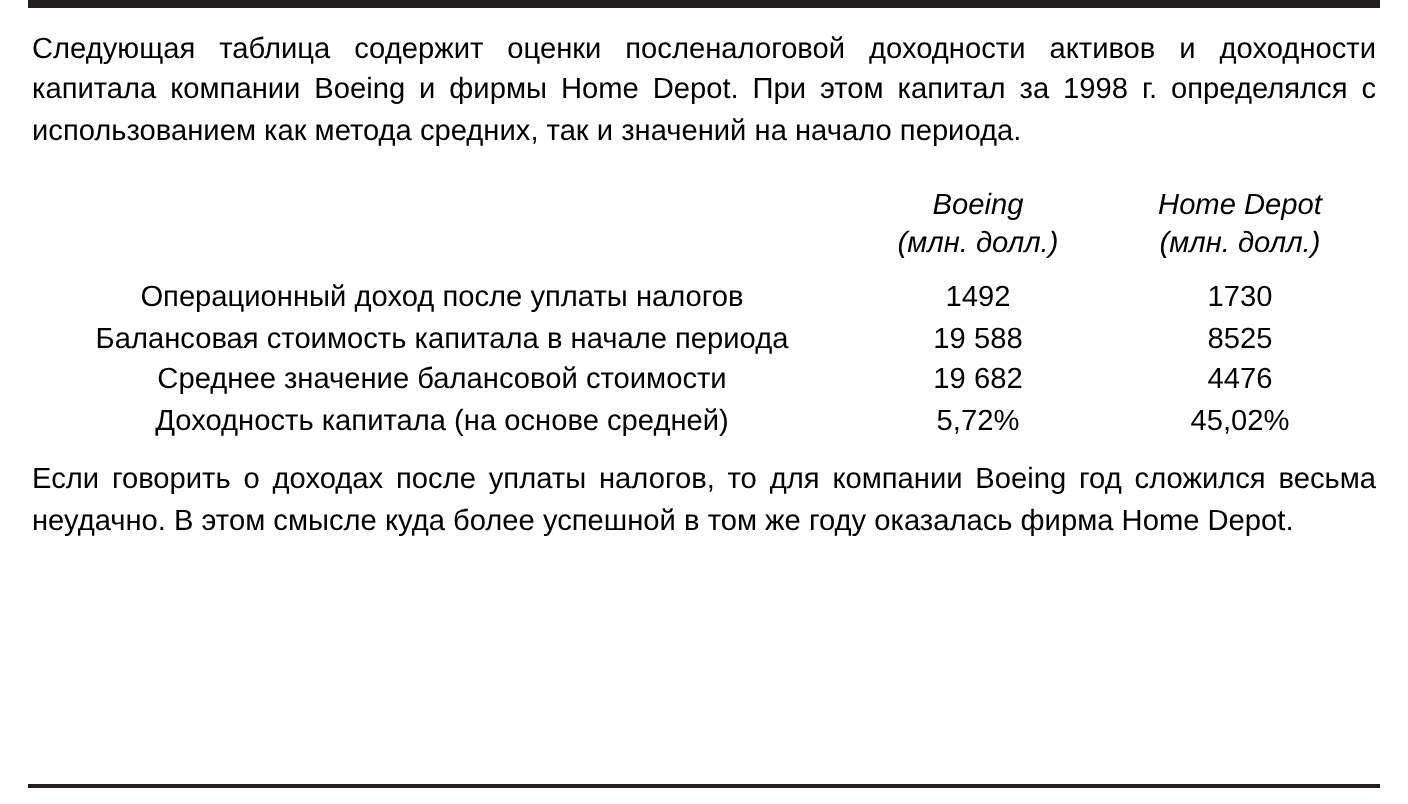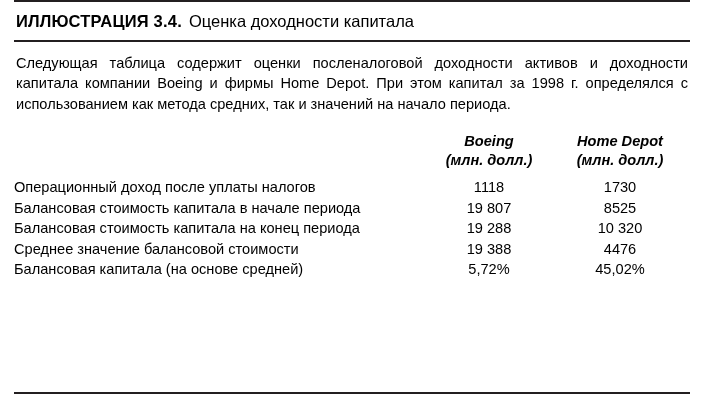--- a/index.html
+++ b/index.html
@@ -62,32 +62,32 @@
     font-size: 14.6px;
     margin-top: 10px;
   }
   table.fin th, table.fin td {
     padding: 0;
     vertical-align: bottom;
   }
   .col-head {
     text-align: center;
     font-style: italic;
-    font-weight: bold;
+    font-weight: normal;
     line-height: 19px;
   }
   .col-head .line2 {
     display: block;
     text-align: center;
   }
   .spacer-row td {
     height: 7px;
   }
   .rowlabel {
-    text-align: left;
+    text-align: center;
     padding-left: 18px;
     line-height: 20.5px;
     white-space: nowrap;
   }
   .num {
     text-align: center;
     line-height: 20.5px;
     white-space: nowrap;
   }
   .col-boeing { width: 122px; }
@@ -102,24 +102,20 @@
     bottom: 8px;
   }
 </style>
 </head>
 <body>
 
 <div class="page">
 
   <div class="rule"></div>
 
-  <div class="title-row">
-    <span class="title-label">ИЛЛЮСТРАЦИЯ 3.4.</span>
-    <span class="title-text">Оценка доходности капитала</span>
-  </div>
 
   <div class="rule thin"></div>
 
   <div class="body-text intro">Следующая таблица содержит оценки посленалоговой доходности активов и доходности капитала компании Boeing и фирмы Home Depot. При этом капитал за 1998 г. определялся с использованием как метода средних, так и значений на начало периода.</div>
 
   <table class="fin">
     <colgroup>
       <col>
       <col class="col-boeing">
       <col class="col-hd">
@@ -138,44 +134,40 @@
       </tr>
       <tr class="spacer-row">
           <td></td>
           <td></td>
           <td></td>
         </tr>
     </thead>
     <tbody>
       <tr>
         <td class="rowlabel">Операционный доход после уплаты налогов</td>
-        <td class="num">1118</td>
+        <td class="num">1492</td>
         <td class="num">1730</td>
       </tr>
       <tr>
         <td class="rowlabel">Балансовая стоимость капитала в начале периода</td>
-        <td class="num">19 807</td>
+        <td class="num">19 588</td>
         <td class="num">8525</td>
       </tr>
       <tr>
-        <td class="rowlabel">Балансовая стоимость капитала на конец периода</td>
-        <td class="num">19 288</td>
-        <td class="num">10 320</td>
-      </tr>
-      <tr>
         <td class="rowlabel">Среднее значение балансовой стоимости</td>
-        <td class="num">19 388</td>
+        <td class="num">19 682</td>
         <td class="num">4476</td>
       </tr>
       <tr>
-        <td class="rowlabel">Балансовая капитала (на основе средней)</td>
+        <td class="rowlabel">Доходность капитала (на основе средней)</td>
         <td class="num">5,72%</td>
         <td class="num">45,02%</td>
       </tr>
     </tbody>
   </table>
 
+  <div class="body-text outro">Если говорить о доходах после уплаты налогов, то для компании Boeing год сложился весьма неудачно. В этом смысле куда более успешной в том же году оказалась фирма Home Depot.</div>
 
   <div class="closing-rule-wrap">
     <div class="rule"></div>
   </div>
 
 </div>
 
 </body></html>

